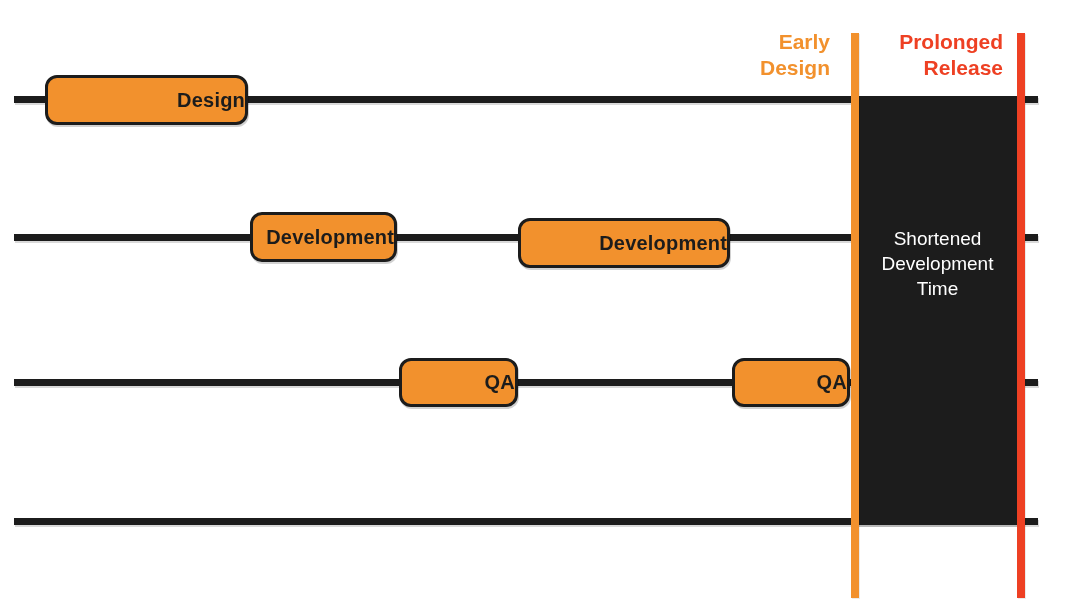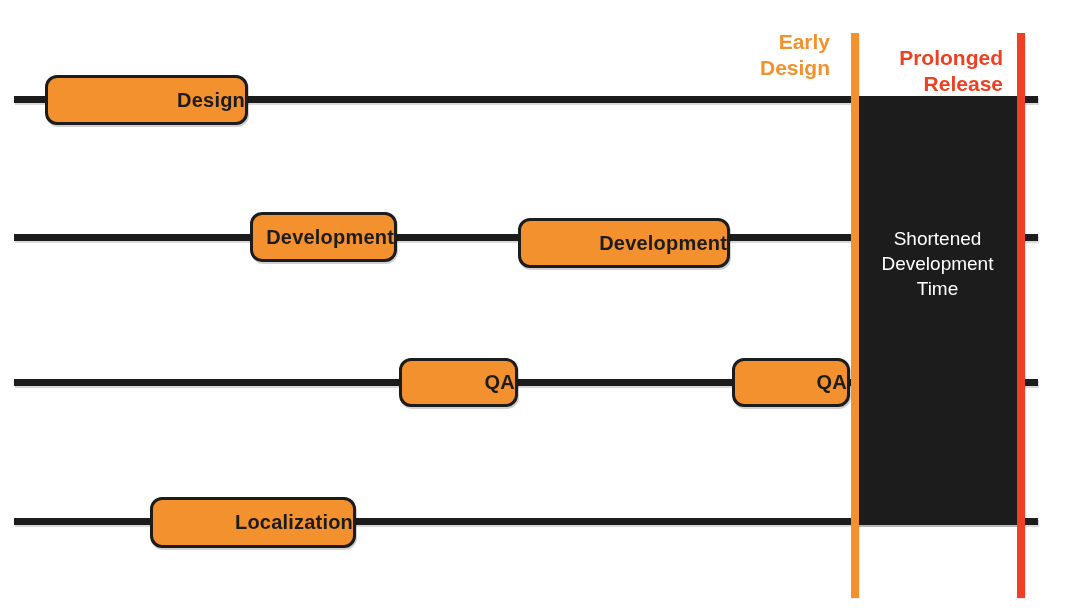--- a/index.html
+++ b/index.html
@@ -80,21 +80,21 @@
   
   .marker-label {
     position: absolute;
     top: 29px;
     text-align: right;
     font-weight: bold;
     font-size: 21px;
     line-height: 26px;
   }
   .label-early { right: 243px; width: 120px; color: var(--orange); }
-  .label-prolonged { right: 70px; width: 132px; color: var(--red); margin-top: 16px; }
+  .label-prolonged { right: 70px; width: 132px; color: var(--red); }
 </style>
 </head>
 <body>
 
 <div class="canvas">
 
   <div class="lane" style="top:96px"></div>
   <div class="lane" style="top:234px"></div>
   <div class="lane" style="top:379px"></div>
   <div class="lane" style="top:518px"></div>
@@ -116,23 +116,20 @@
   </div>
 
   <div class="phase" style="left:399px;top:358px;width:119px;height:49px">
     <span class="phase-label">QA</span>
   </div>
 
   <div class="phase" style="left:732px;top:358px;width:118px;height:49px">
     <span class="phase-label">QA</span>
   </div>
 
-  <div class="phase" style="left:150px;top:497px;width:206px;height:51px">
-    <span class="phase-label">Localization</span>
-  </div>
 
   <div class="vline vline-early"></div>
   <div class="vline vline-prolonged"></div>
 
   <div class="marker-label label-early">Early Design</div>
   <div class="marker-label label-prolonged">Prolonged Release</div>
 
 </div>
 
 </body></html>

